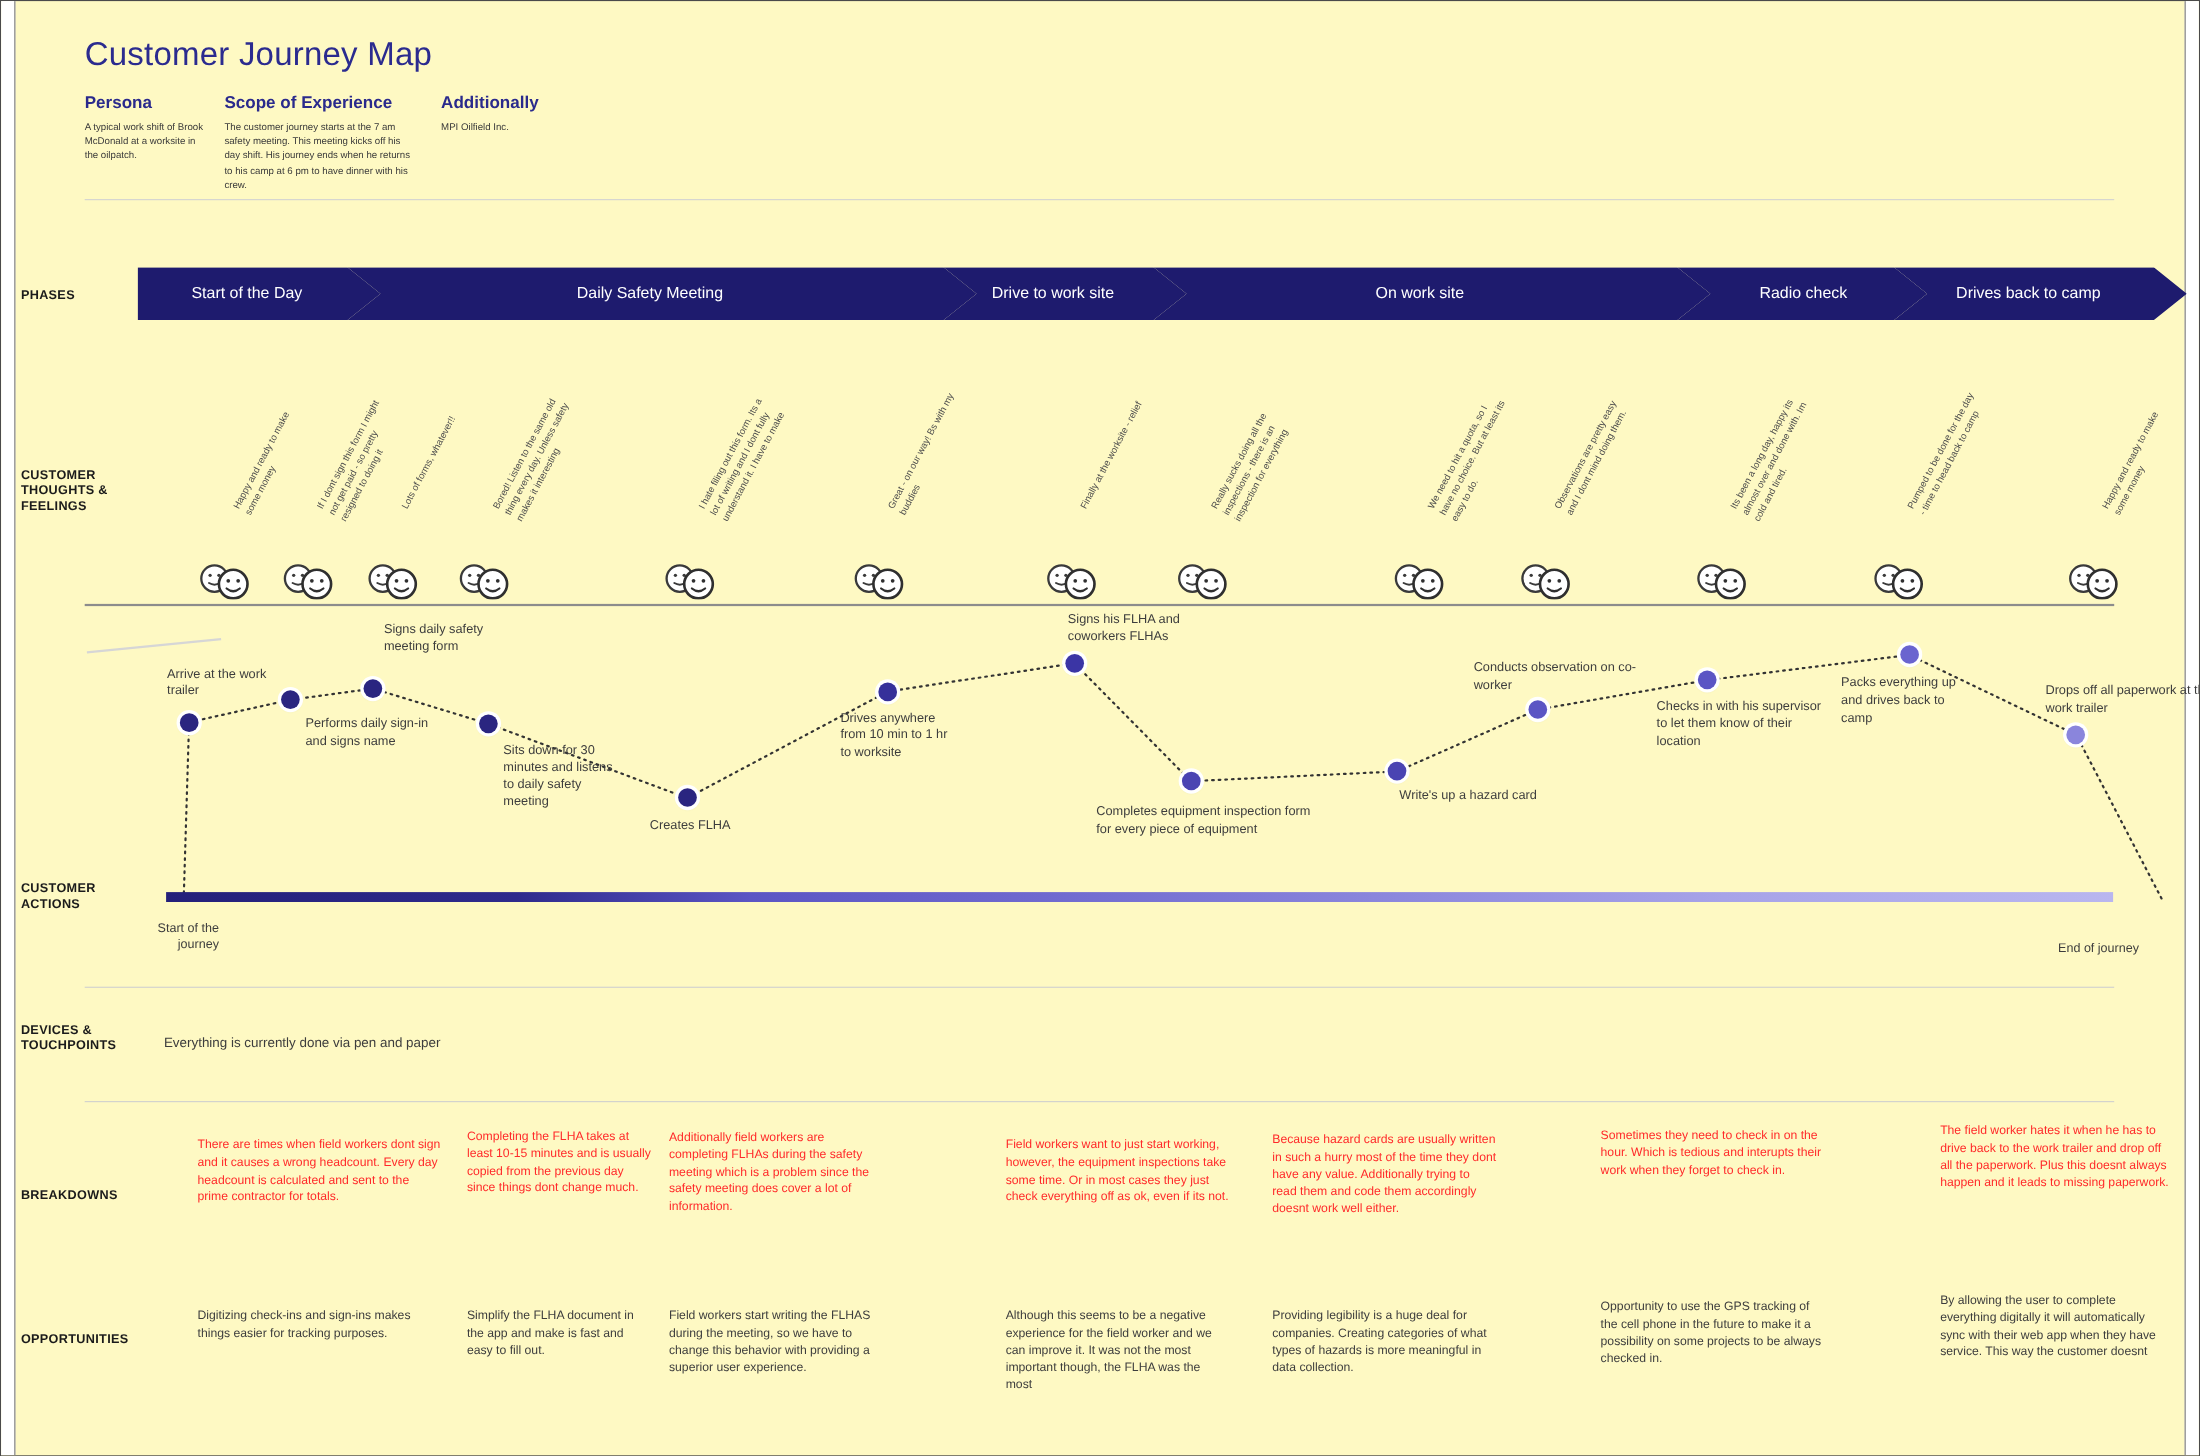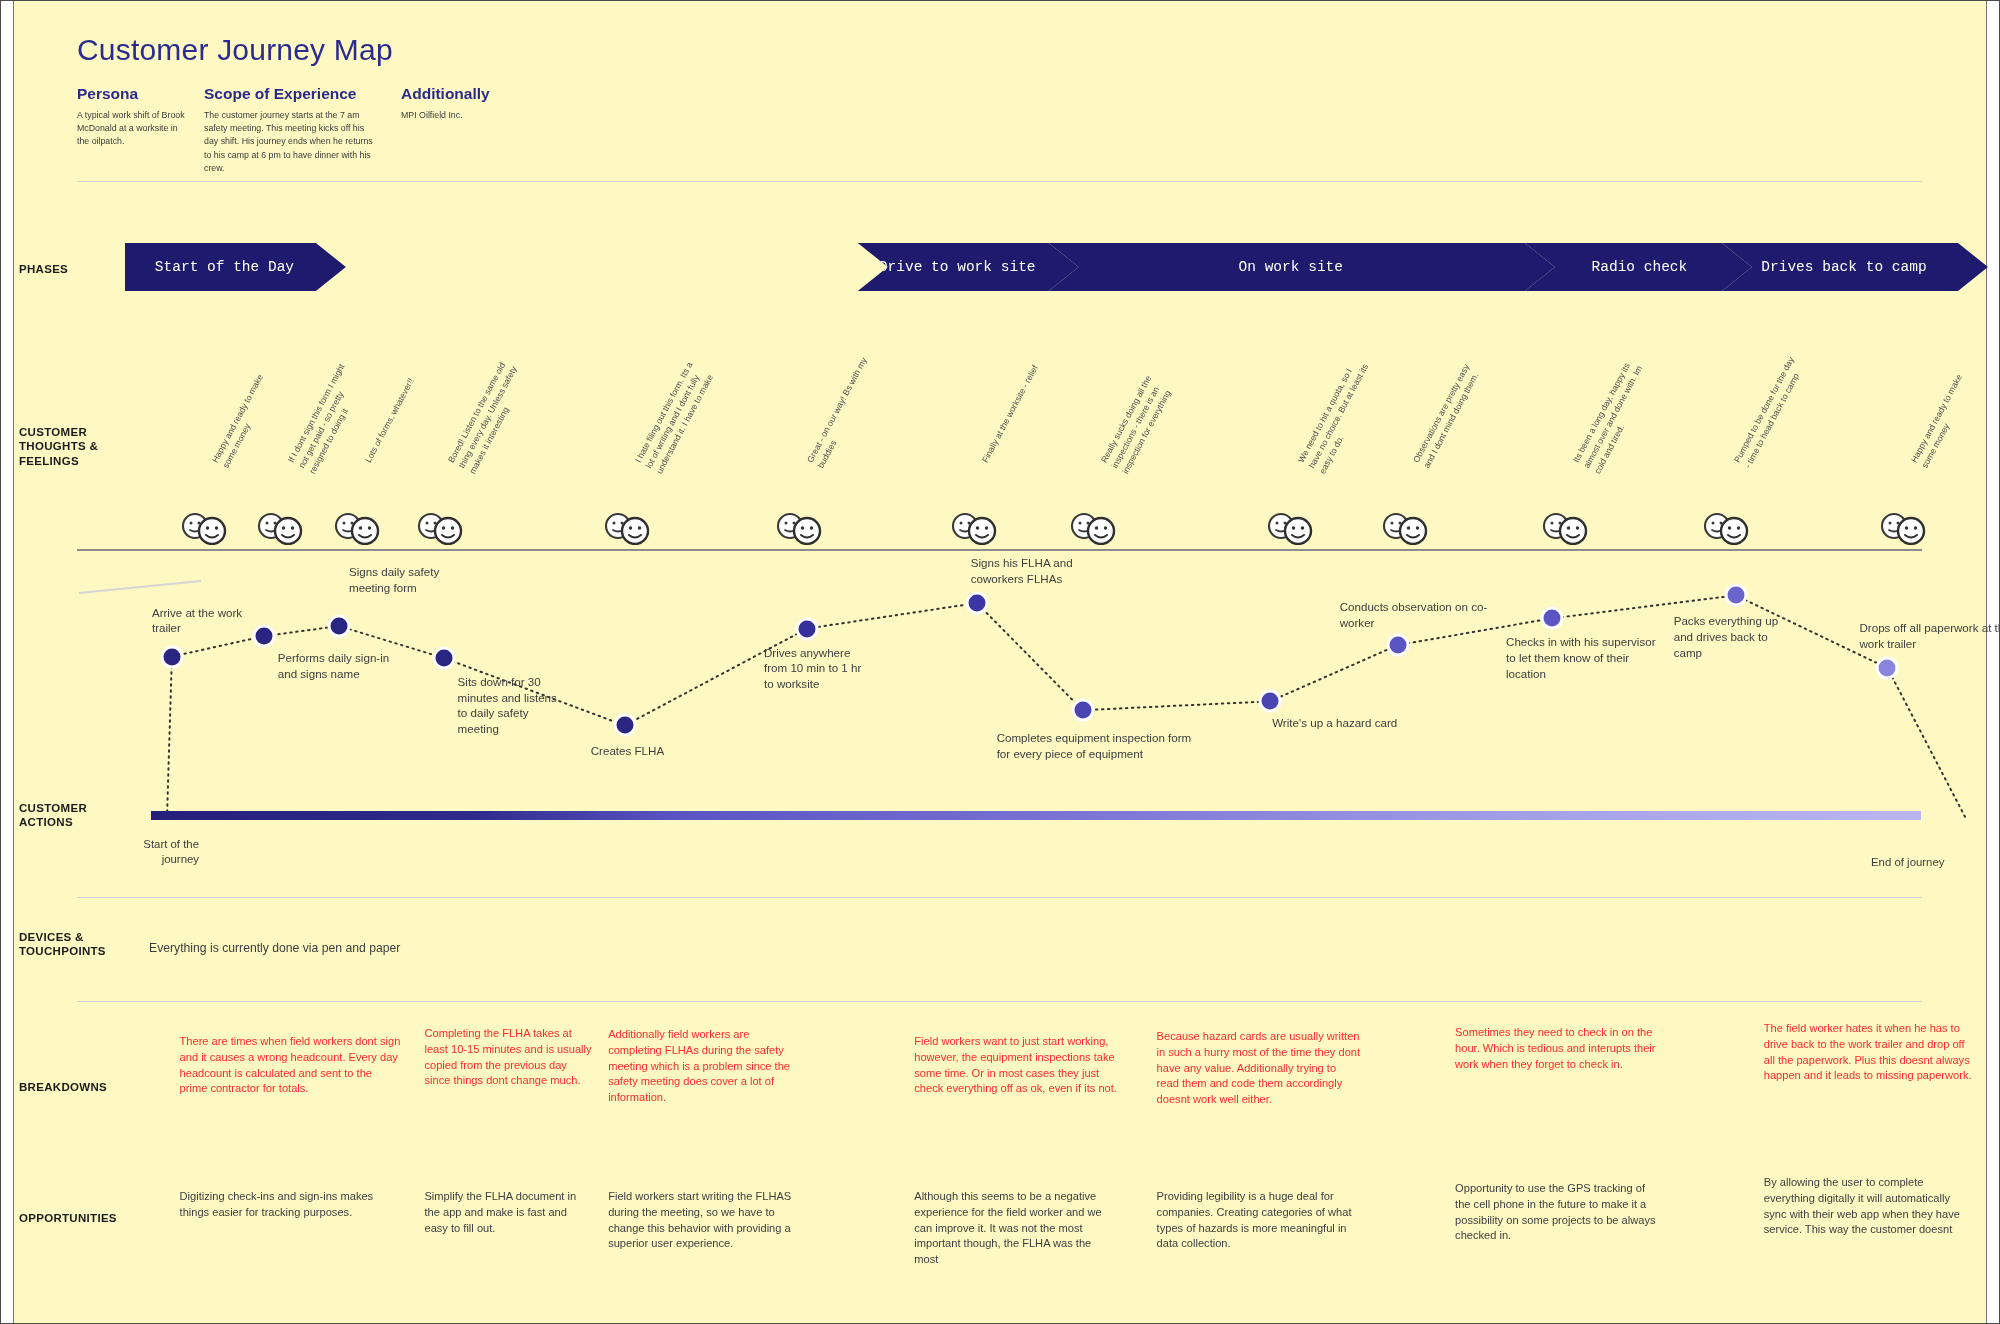--- a/index.html
+++ b/index.html
@@ -13,21 +13,21 @@
   .title{position:absolute;left:76px;top:32px;font-size:30px;color:#2b2b8f;font-weight:400;letter-spacing:.2px;}
   .hblock{position:absolute;}
   .hblock .h{color:#2a2a8c;font-weight:bold;font-size:15.5px;margin:0 0 6px 0;white-space:nowrap;}
   .hblock .b{color:#3a3a3a;font-size:8.8px;line-height:1.5;}
   .hrule{position:absolute;left:76px;top:180px;width:1845px;height:1px;background:#d2d2d2;}
 
   
   .rowlab{position:absolute;font-size:11.5px;font-weight:bold;color:#1b1b1b;letter-spacing:.3px;line-height:1.25;}
 
   
-  .phases{position:absolute;left:124px;top:242px;height:48px;width:1833px;font-family:Liberation Mono, monospace;}
+  .phases{position:absolute;left:124px;top:242px;height:48px;width:1833px;}
   .ph{position:absolute;top:0;height:48px;background:#1e1b6e;color:#fff;display:flex;align-items:center;justify-content:center;
       font-size:14.5px;}
 
   
   .thoughts{position:absolute;left:0;top:370px;width:2000px;height:180px;}
   .tlabel{position:absolute;font-size:8.6px;line-height:1.42;color:#4c4c4c;width:120px;
           transform-origin:0 0;transform:rotate(-62deg);white-space:normal;}
   .faces{position:absolute;width:58px;height:34px;}
   .faces svg{display:block;}
   .baseline{position:absolute;left:76px;top:548px;width:1845px;height:2px;background:#8c8c8c;}
@@ -74,20 +74,23 @@
     <div class="b">MPI Oilfield Inc.</div>
   </div>
 
 
   <div class="hrule"></div>
 
   <div class="rowlab" style="left:18px;top:261px;">PHASES</div>
   <div class="phases">
       <div class="ph" style="left: 0px; width: 220.895px; clip-path: polygon(0px 0px, calc(100% - 30px) 0px, 100% 50%, calc(100% - 30px) 100%, 0px 100%); z-index: 10;">
         <span style="margin-right: 22px;">Start of the Day</span>
+      </div>
+      <div class="ph" style="left: 190.895px; width: 571.895px; clip-path: polygon(0px 0px, calc(100% - 30px) 0px, 100% 50%, calc(100% - 30px) 100%, 0px 100%, 30px 50%); z-index: 9;">
+        <span style="margin-right: 22px;">Daily Safety Meeting</span>
       </div>
       <div class="ph" style="left: 732.789px; width: 220.895px; clip-path: polygon(0px 0px, calc(100% - 30px) 0px, 100% 50%, calc(100% - 30px) 100%, 0px 100%, 30px 50%); z-index: 8;">
         <span style="margin-right: 22px;">Drive to work site</span>
       </div>
       <div class="ph" style="left: 923.684px; width: 506.211px; clip-path: polygon(0px 0px, calc(100% - 30px) 0px, 100% 50%, calc(100% - 30px) 100%, 0px 100%, 30px 50%); z-index: 7;">
         <span style="margin-right: 22px;">On work site</span>
       </div>
       <div class="ph" style="left: 1399.89px; width: 227.053px; clip-path: polygon(0px 0px, calc(100% - 30px) 0px, 100% 50%, calc(100% - 30px) 100%, 0px 100%, 30px 50%); z-index: 6;">
         <span style="margin-right: 22px; padding-left: 24px;">Radio check</span>
       </div>

